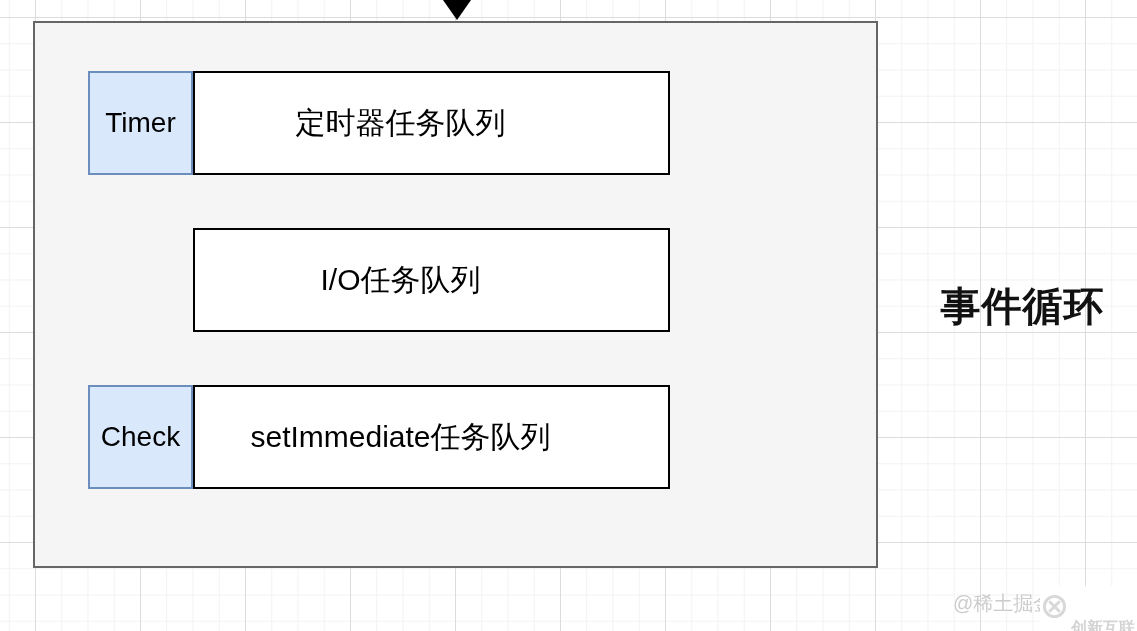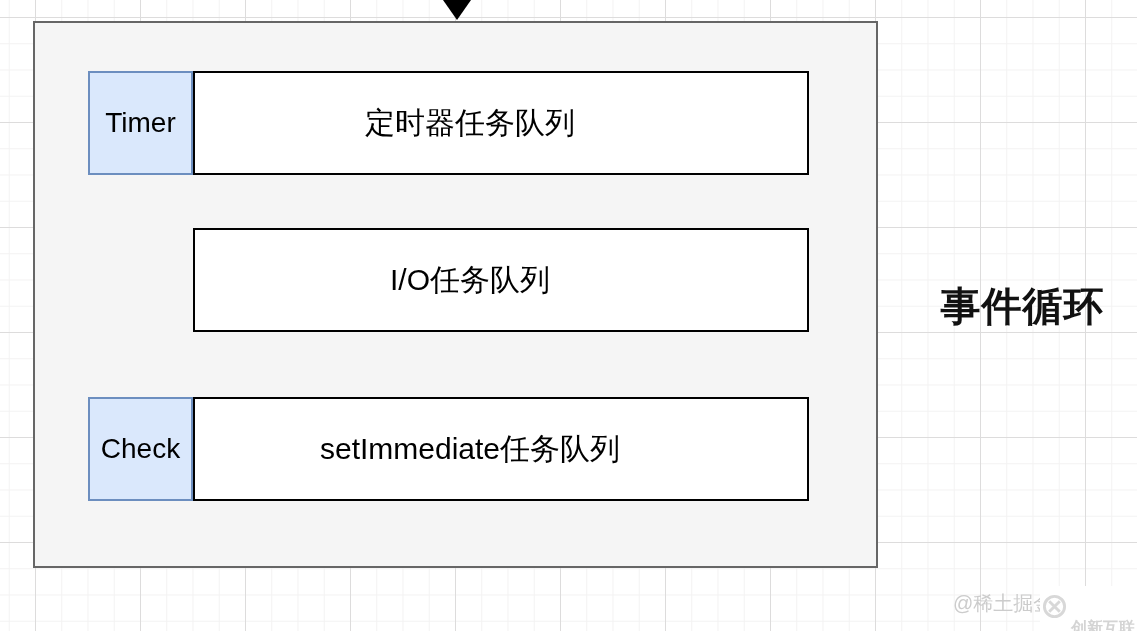--- a/index.html
+++ b/index.html
@@ -36,26 +36,26 @@
     left: 33px;
     top: 21px;
     width: 845px;
     height: 547px;
     background: #f5f5f5;
     border: 2px solid #666666;
   }
   .queue-row {
     position: absolute;
     left: 88px;
-    width: 721px;
+    width: 582px;
     height: 104px;
   }
   .row-timer { top: 71px; }
   .row-poll  { top: 228px; }
-  .row-check { top: 397px; }
+  .row-check { top: 385px; }
   .label-box {
     position: absolute;
     left: 0; top: 0; bottom: 0;
     width: 105px;
     background: #dae8fc;
     border: 2px solid #6c8ebf;
     display: flex;
     align-items: center;
     justify-content: center;
     font-size: 28px;

